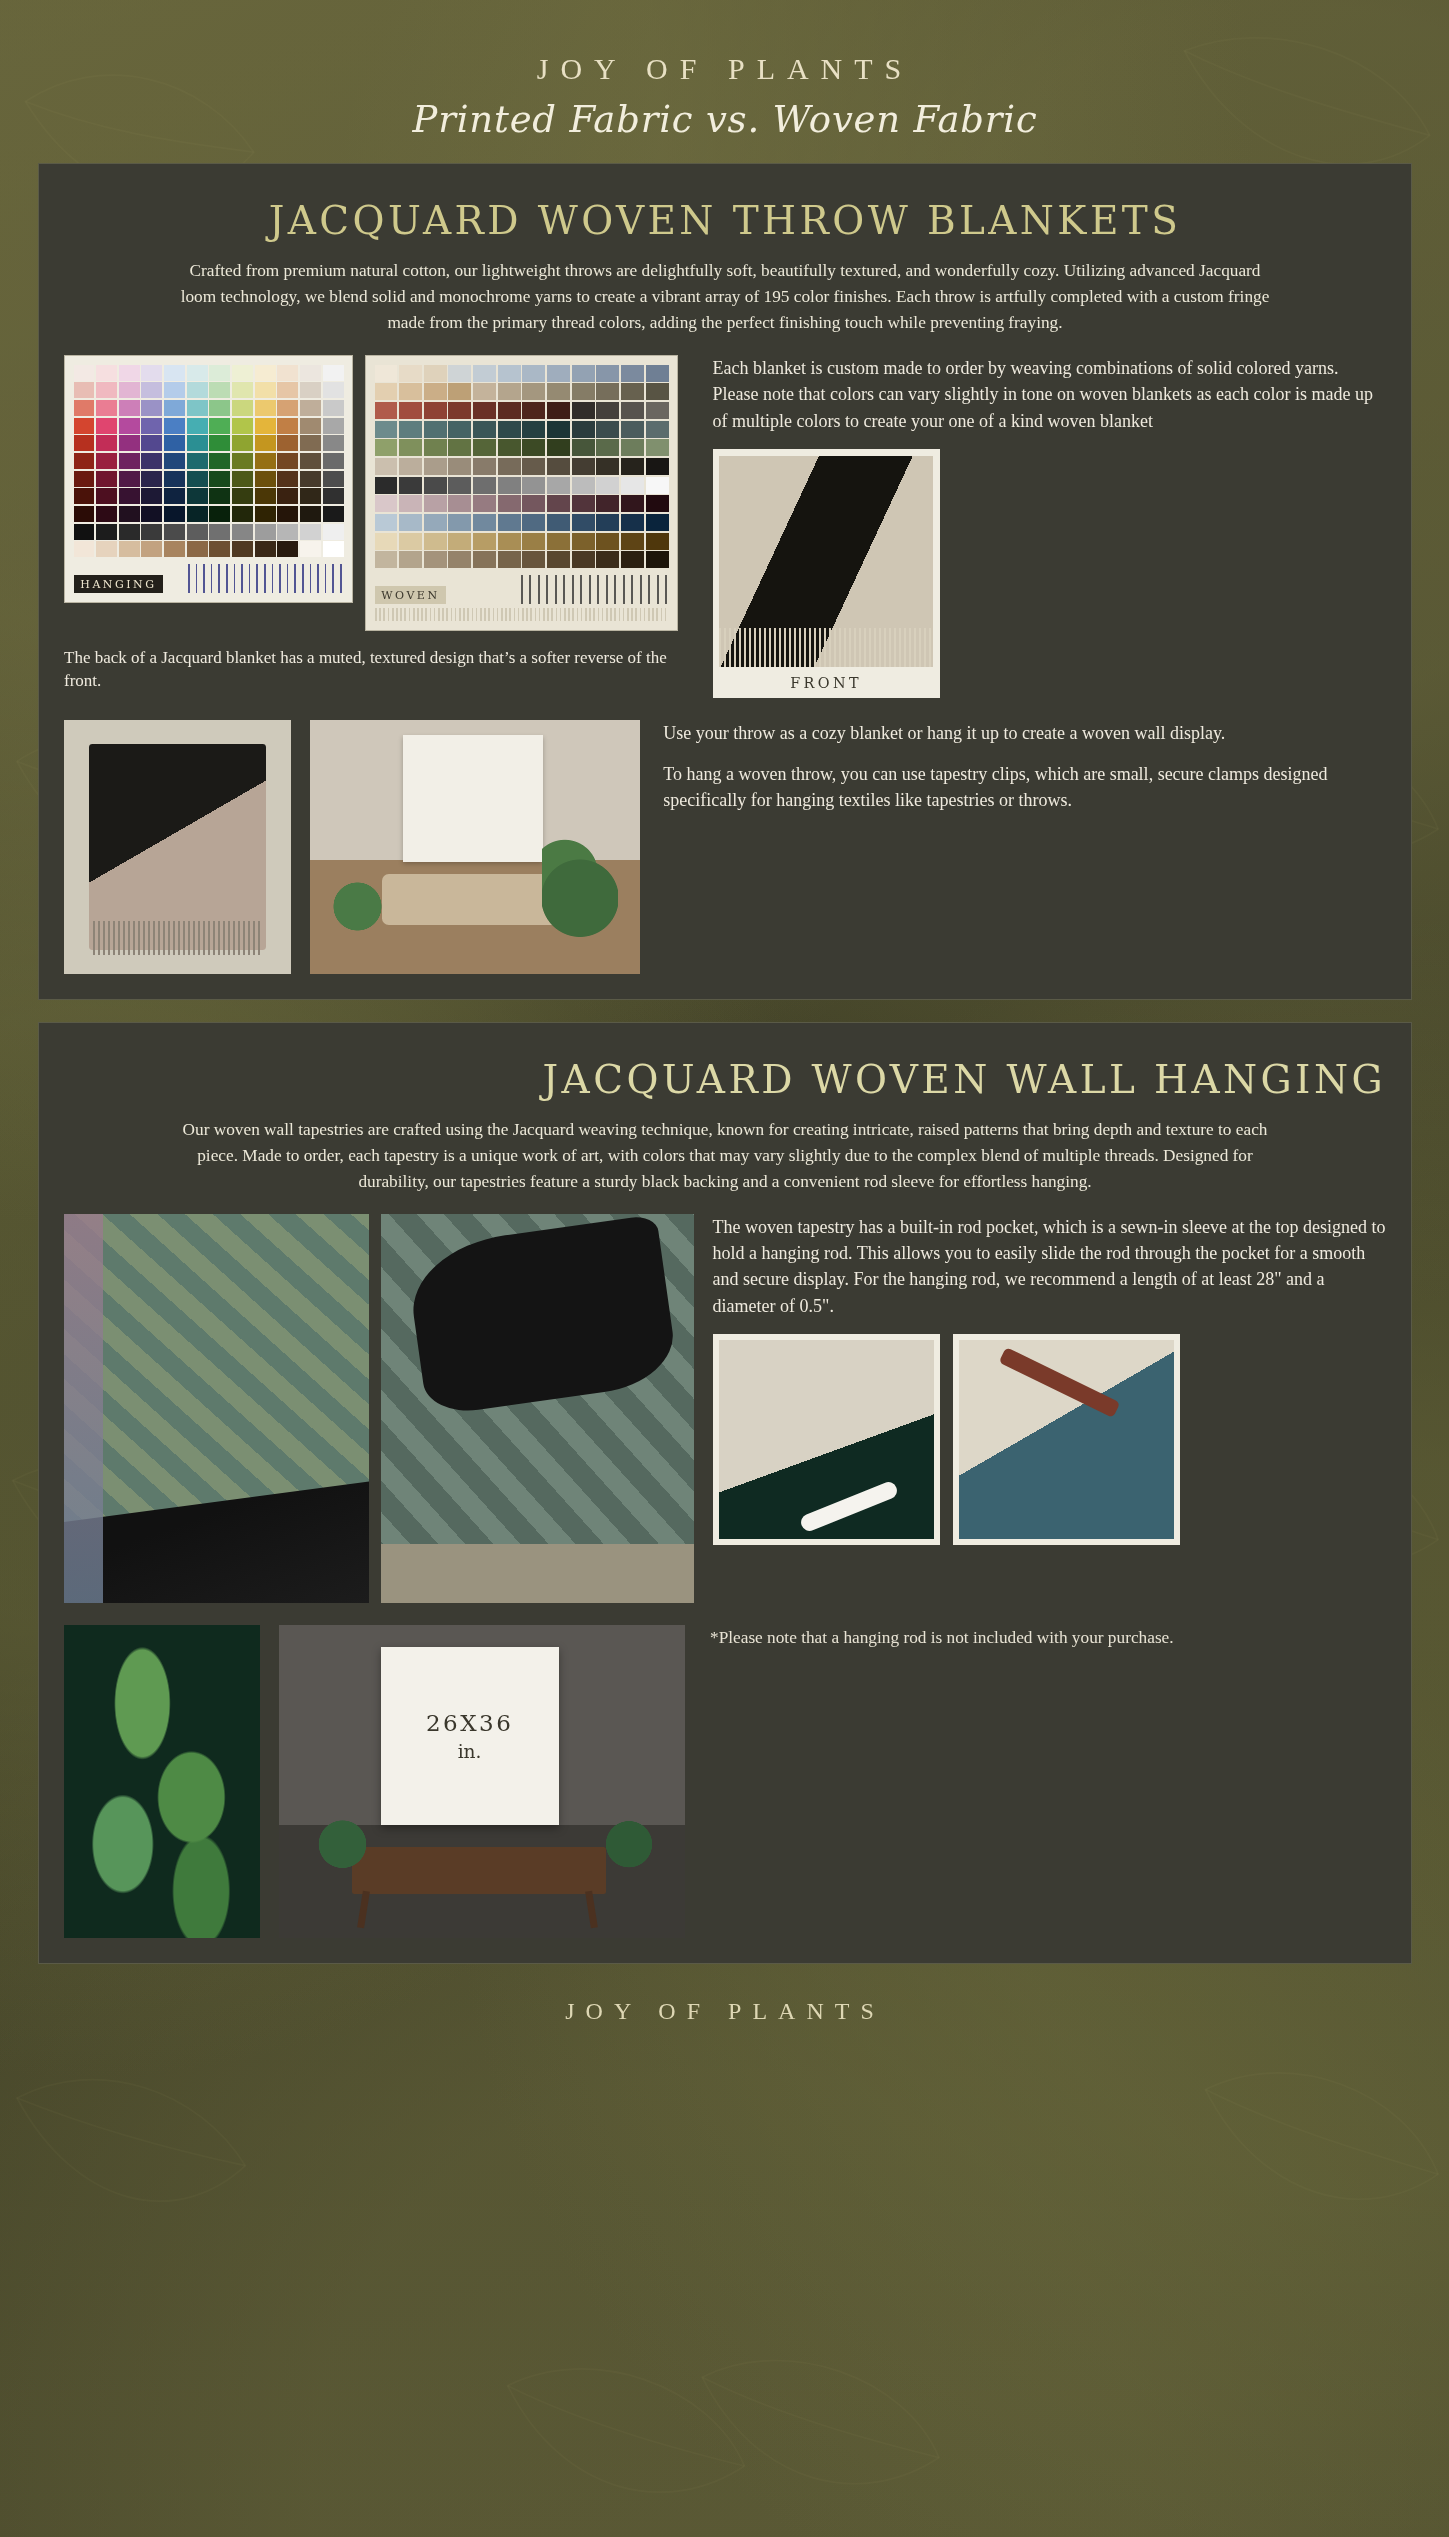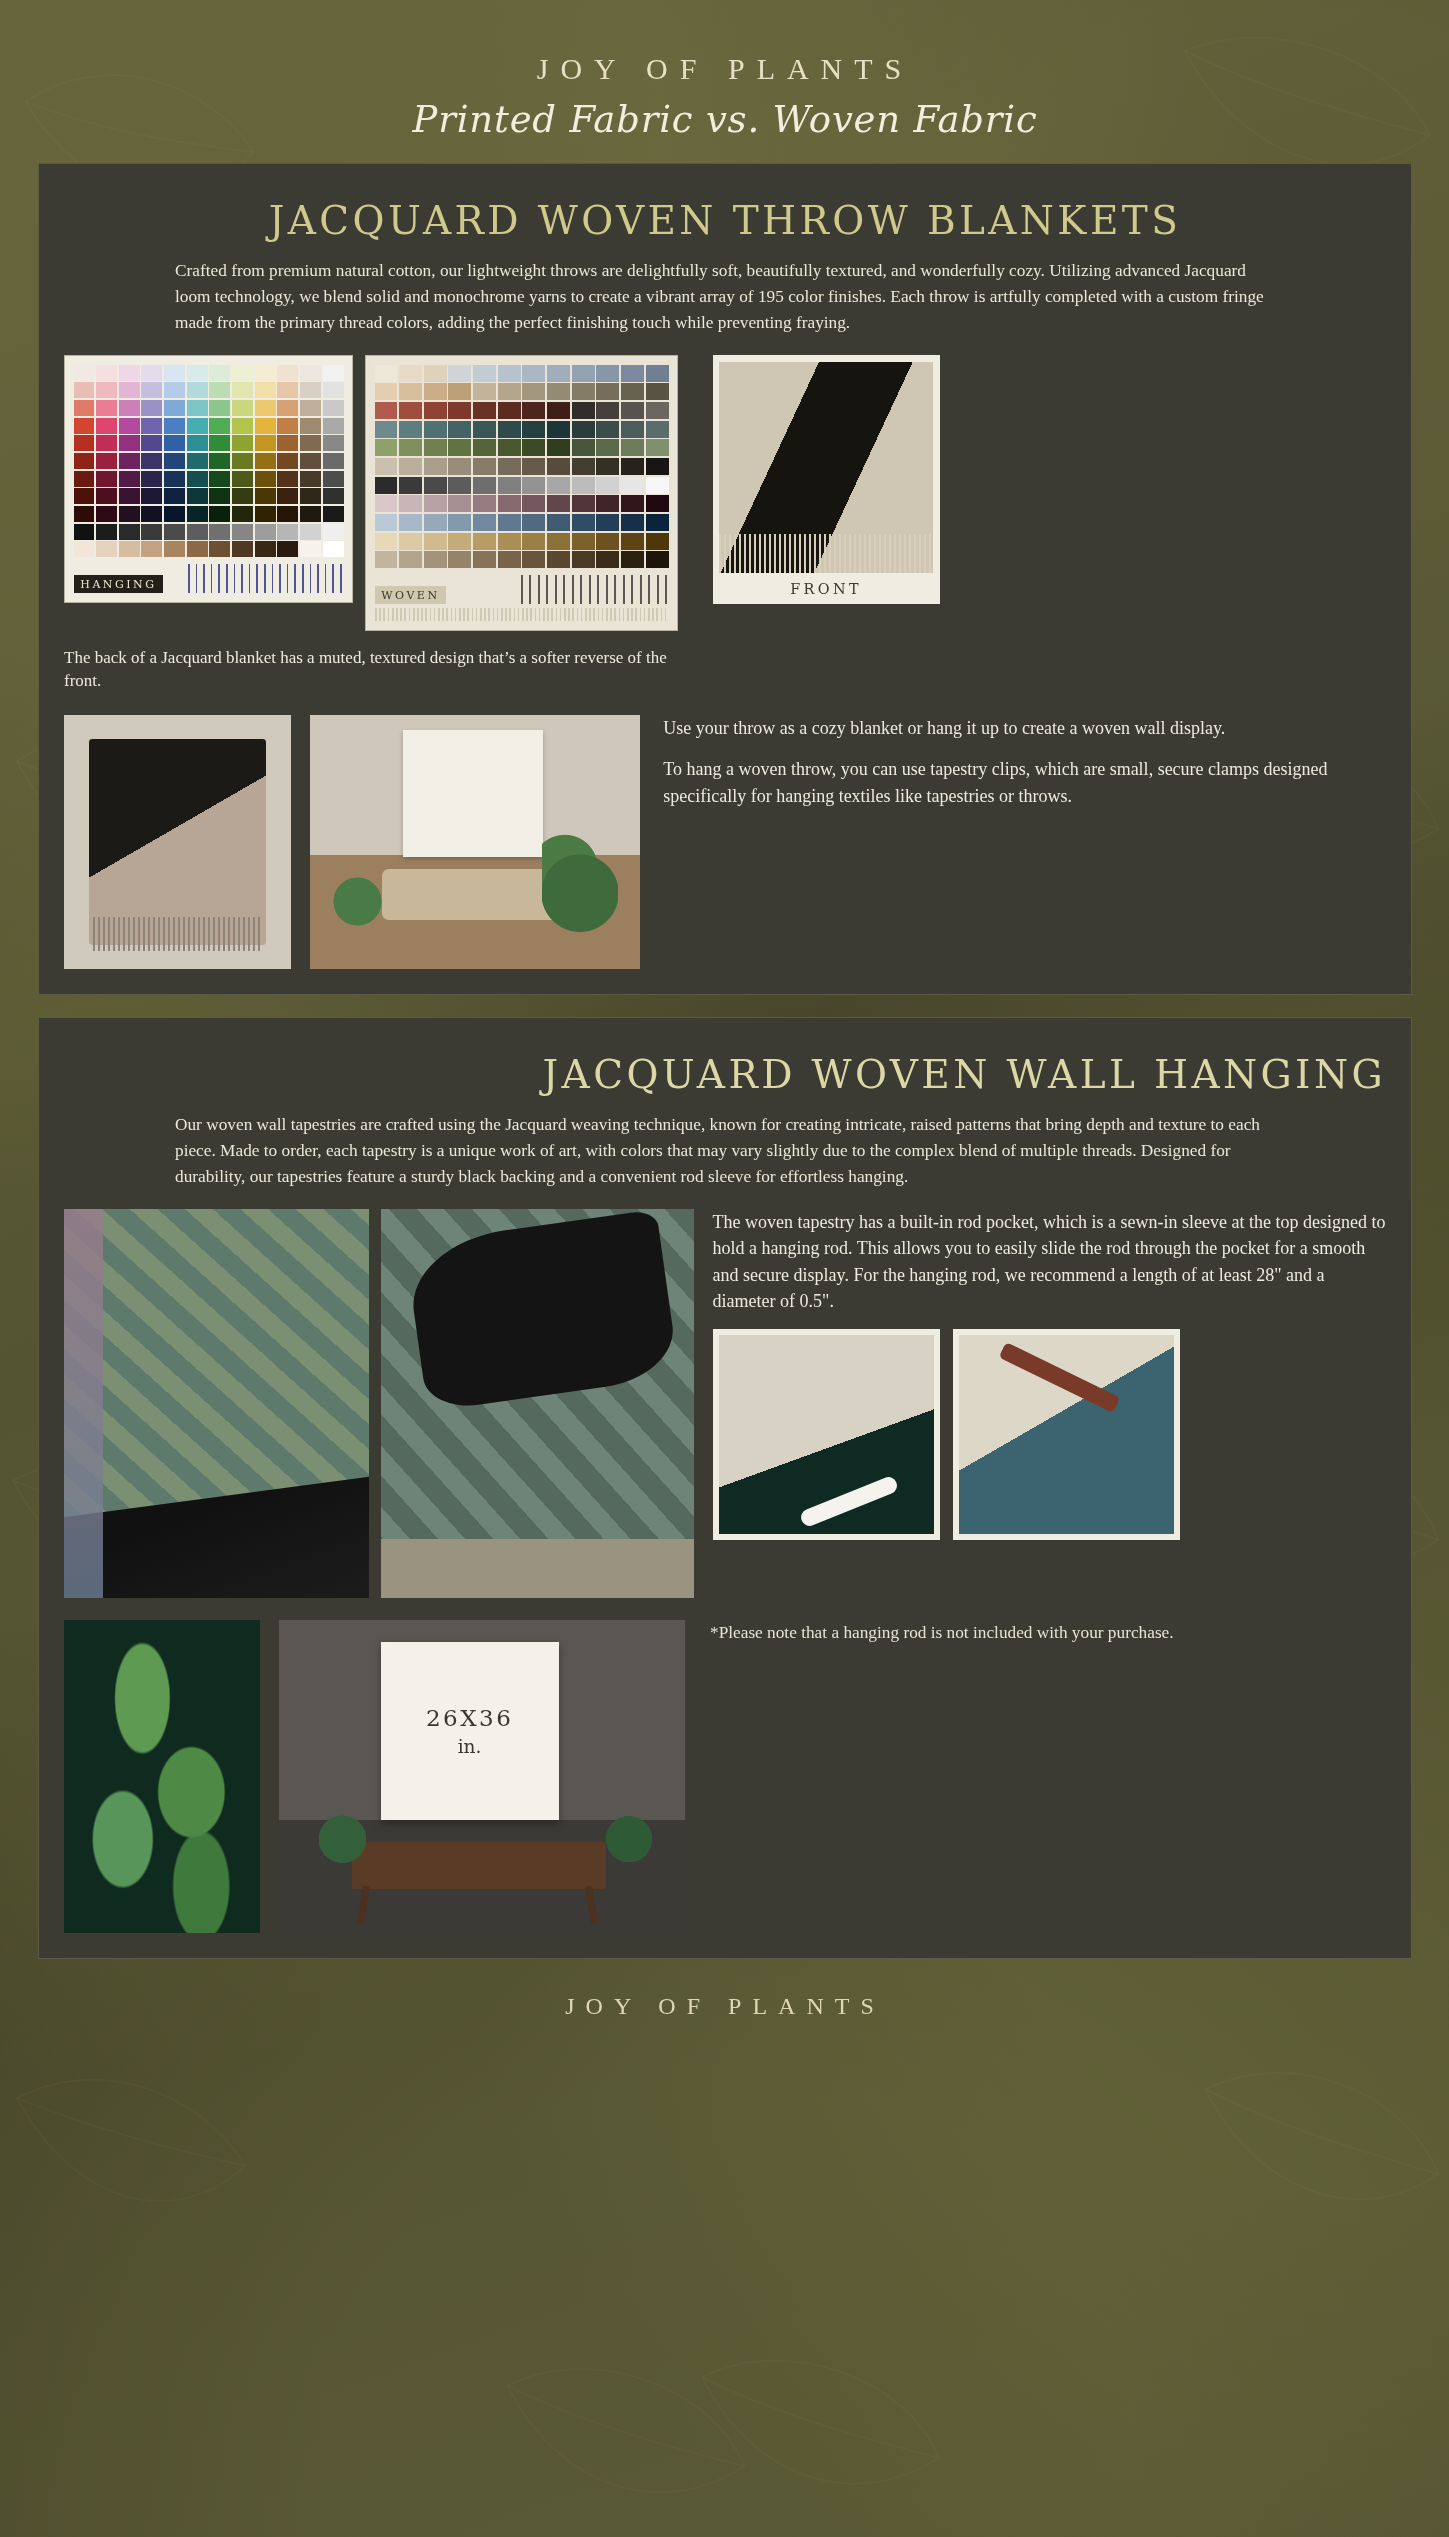--- a/index.html
+++ b/index.html
@@ -71,20 +71,21 @@
     font-size:39px;
     letter-spacing:3.4px;
     color:#cfc98c;
     font-family:"DejaVu Serif", serif;
     margin:15px 0 15px;
     font-weight:400;
   }
   .sect-title.alt{ color:#dcd8a6;text-align:right; }
 
   .intro{
+    text-align:center;
     font-size:17.3px;
     line-height:1.52;
     color:#ece8d8;
     max-width:1100px;
     margin:0 auto 18.6px;
   }
 
   .row{ display:flex; gap:18.6px; align-items:flex-start; }
   .col{ display:flex; flex-direction:column; gap:15px; }
 
@@ -466,20 +467,21 @@
               </div>
               <div class="fringe" style="margin-top:3.4px;"></div>
             </div>
 
           </div>
 
           <div class="caption">The back of a Jacquard blanket has a muted, textured design that’s a softer reverse of the front.</div>
         </div>
 
         <div class="col" style="flex:1;">
+          <div class="body-text">Each blanket is custom made to order by weaving combinations of solid colored yarns. Please note that colors can vary slightly in tone on woven blankets as each color is made up of multiple colors to create your one of a kind woven blanket</div>
 
           <div class="small-photo-row">
             <div class="photo-frame" style="width:227px;">
               <div class="ph" style="height:211px;background:
                  linear-gradient(115deg,#cfc6b4 0 32%,#15140f 32% 62%,#cfc6b4 62% 100%),
                  radial-gradient(circle at 75% 70%, #2d6b6b 0 8%, transparent 9%);">
                 <div style="position:absolute;left:0;bottom:0;width:100%;height:39px;background:repeating-linear-gradient(90deg,#d8d0bd 0 1.7px,transparent 1.7px 5px);"></div>
               </div>
               <div style="text-align:center;font-size:14.4px;letter-spacing:3.4px;color:#3a372c;padding:8.5px 0 6.8px;font-family:'DejaVu Serif',serif;">FRONT</div>
             </div>

